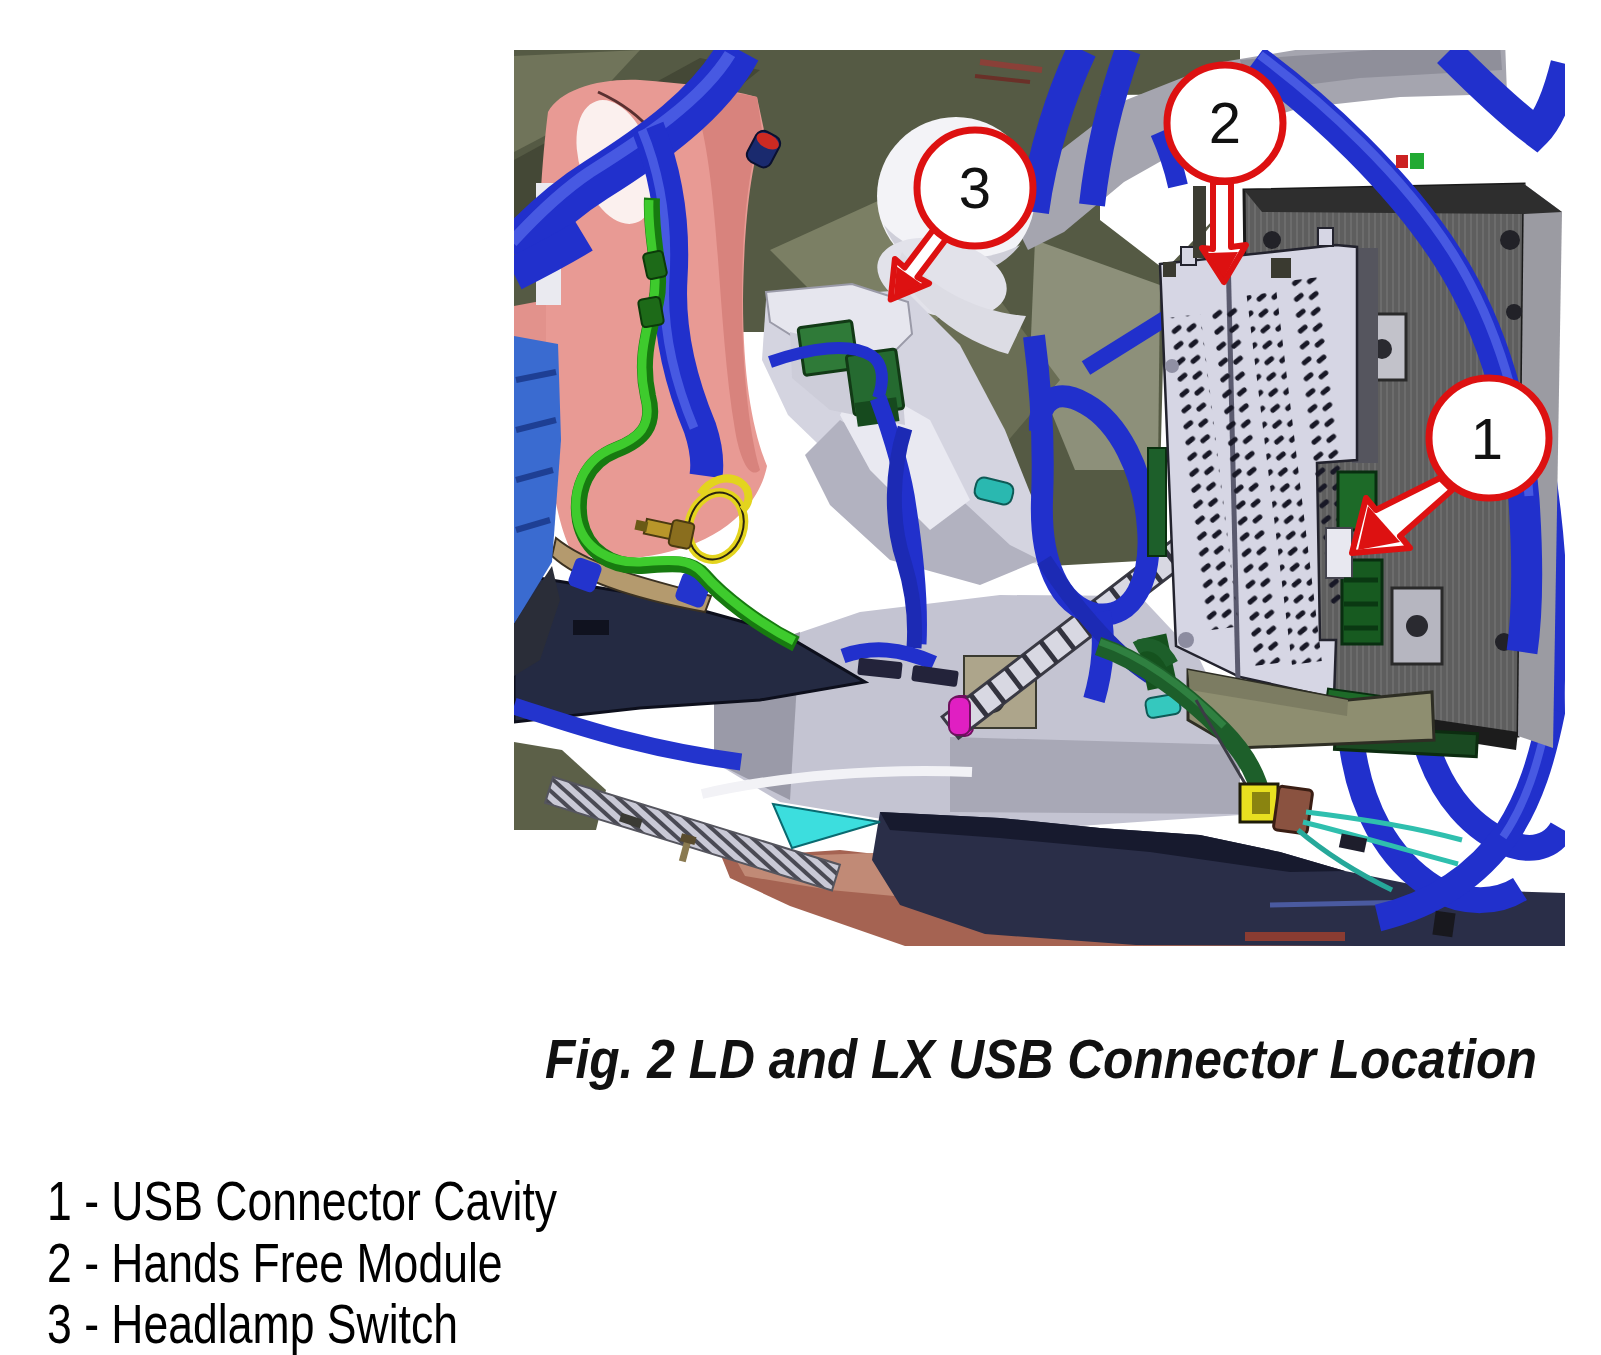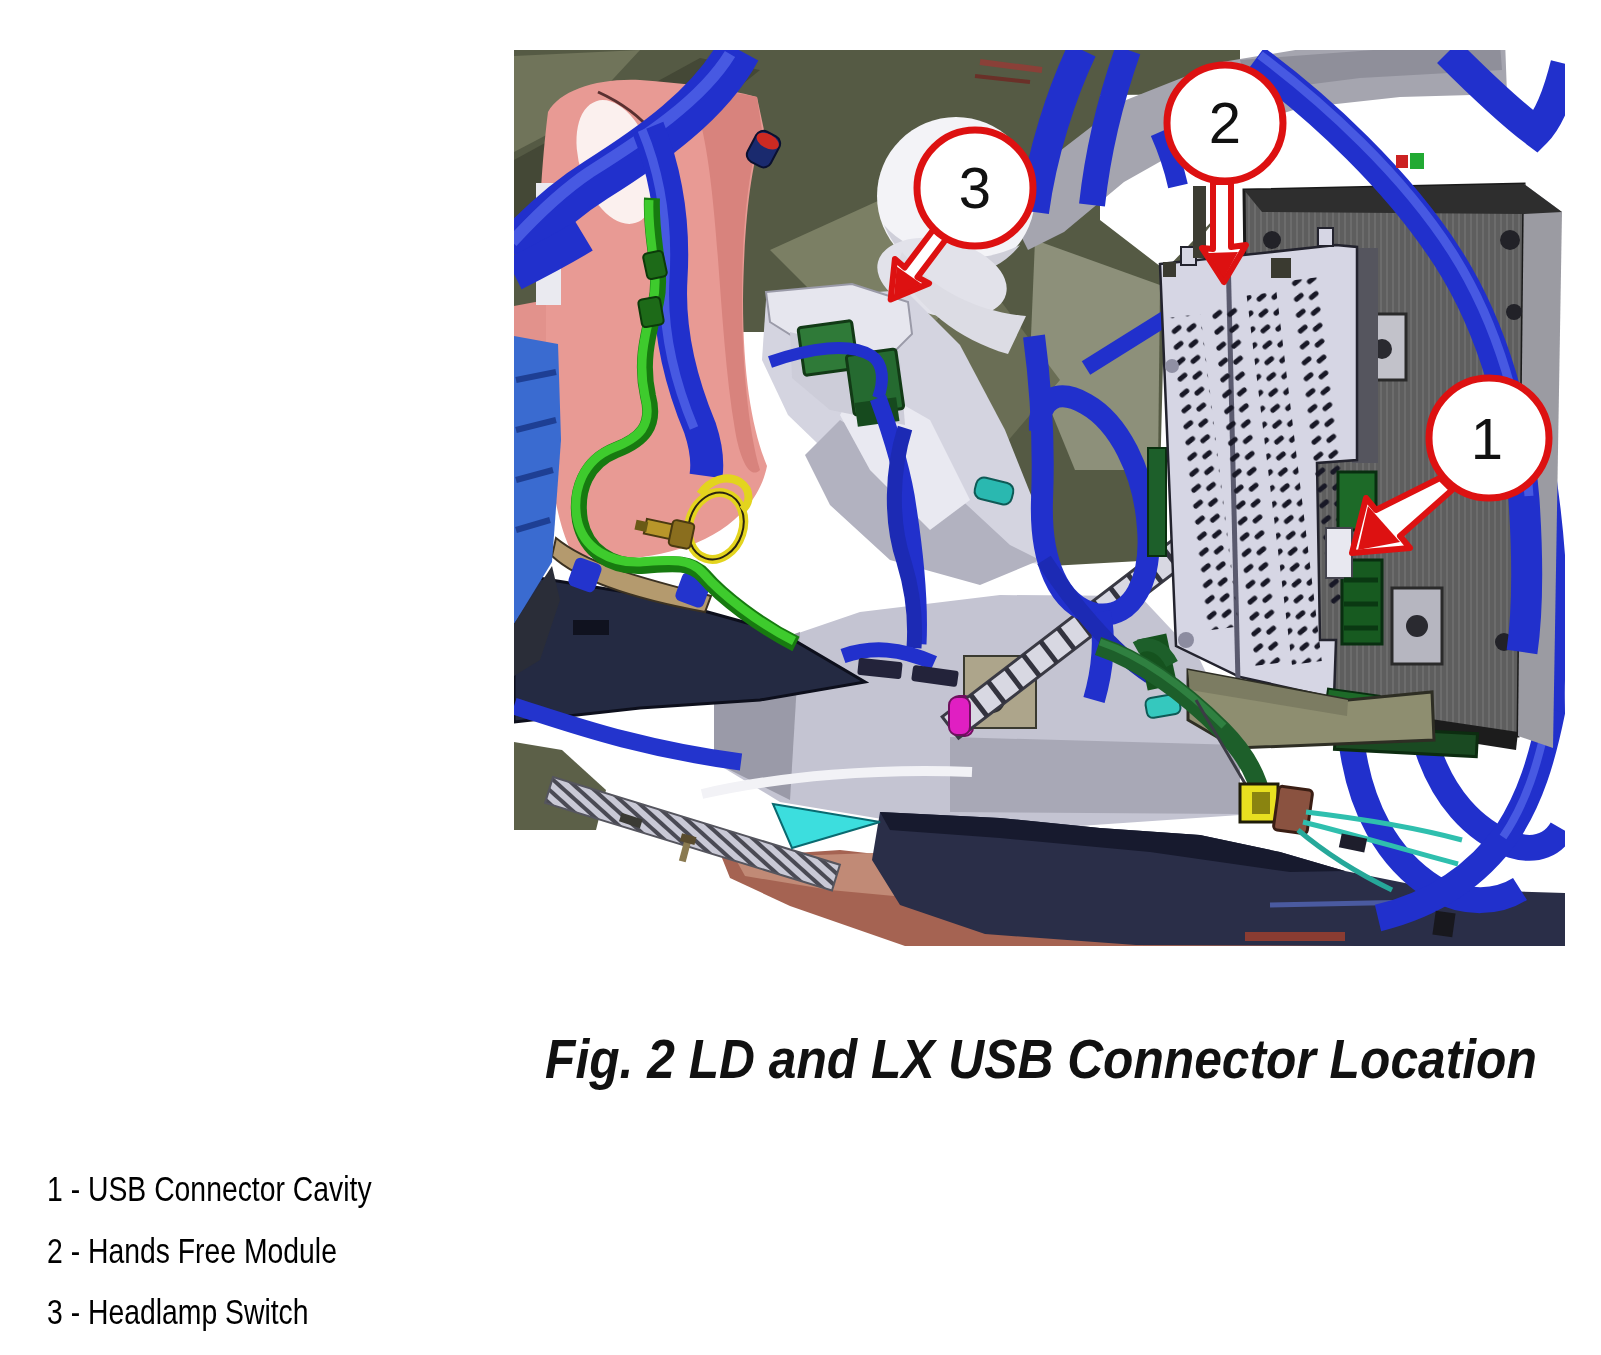--- a/index.html
+++ b/index.html
@@ -1,20 +1,20 @@
 <!DOCTYPE html>
 <html><head>
 <meta charset="utf-8">
 <style>
   html,body{margin:0;padding:0;background:#ffffff;width:1601px;height:1355px;overflow:hidden;}
   body{font-family:"Liberation Sans", sans-serif;position:relative;}
   #fig{position:absolute;left:514px;top:50px;width:1051px;height:896px;}
   #caption{position:absolute;left:545px;top:1031px;width:1200px;}
   #caption span{display:block;white-space:nowrap;font:bold italic 56px/1 "Liberation Sans",sans-serif;color:#111;transform:scaleX(0.888);transform-origin:0 0;}
-  #legend{position:absolute;left:47px;top:1169px;font-size:35px;color:#000;}
+  #legend{position:absolute;left:47px;top:1169px;font-size:55px;color:#000;}
   #legend div{height:61.5px;white-space:nowrap;transform:scaleX(0.81);transform-origin:0 0;}
 </style>
 </head>
 <body>
 
 <div id="fig">
 <svg width="1051" height="896" viewBox="514 50 1051 896" xmlns="http://www.w3.org/2000/svg">
 <defs>
   <pattern id="vstr" width="6" height="8" patternUnits="userSpaceOnUse">
     <rect width="6" height="8" fill="#5e5e5e"></rect>

